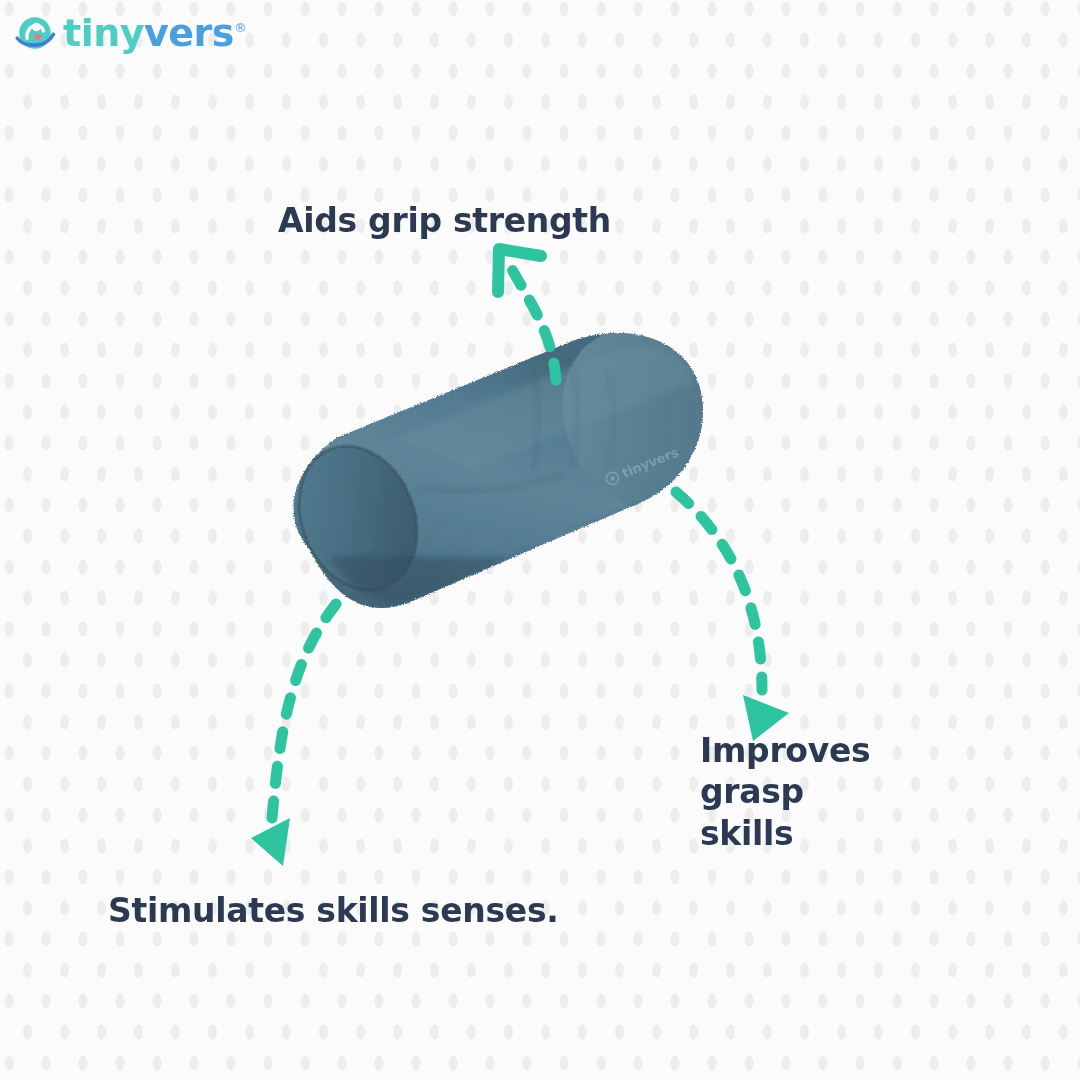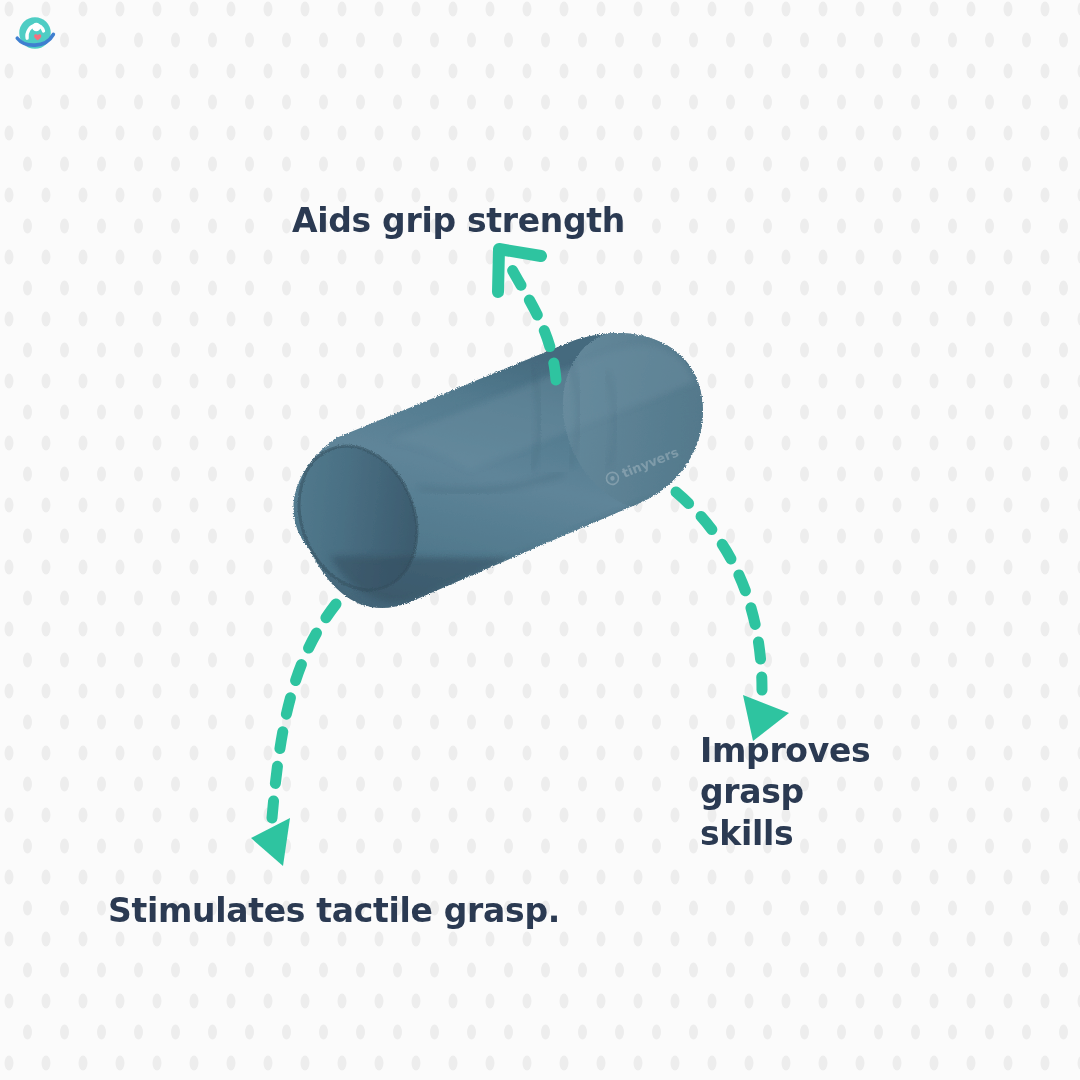--- a/index.html
+++ b/index.html
@@ -57,21 +57,21 @@
     position:absolute;
     color:#2b3a52;
     font-family:"DejaVu Sans", sans-serif;
     font-weight:700;
     font-size:33px;
     line-height:1.25;
     letter-spacing:-0.3px;
     z-index:6;
     white-space:pre-line;
   }
-  #caption-grip{ left:292px; top:200px; }
+  #caption-grip{ left:278px; top:200px; }
   #caption-grasp{ left:700px; top:730px; width:250px; text-align:left; }
   #caption-tactile{ left:108px; top:890px; }
 </style>
 </head>
 <body>
 
 <svg id="bg-pattern" viewBox="0 0 1080 1080" width="1080" height="1080">
   <defs>
     <pattern id="ovalDots" x="0" y="0" width="37" height="62" patternUnits="userSpaceOnUse">
       <ellipse cx="9" cy="9" rx="4.5" ry="7.5" fill="#ededed"></ellipse>
@@ -84,20 +84,23 @@
 
 <div id="brand-logo">
   <svg class="logo-mark" viewBox="0 0 64 64">
     <circle cx="32" cy="32" r="24" fill="#4ecdc4"></circle>
     <path d="M20 40 a16 17 0 0 1 13 -20 a13 13 0 0 1 12 9" fill="none" stroke="#ffffff" stroke-width="5" stroke-linecap="round"></path>
     <circle cx="34" cy="23" r="6.5" fill="#ffffff"></circle>
     <path d="M30.5 36.5 c0-3 4.5-3.6 5.6-0.9 c1.1-2.7 5.6-2.1 5.6 0.9 c0 3.4-5.6 6.6-5.6 6.6 s-5.6-3.2-5.6-6.6z" fill="#f4707f"></path>
     <path d="M5 40 C16 54 48 56 60 34" fill="none" stroke="#3f7fd0" stroke-width="5.5" stroke-linecap="round"></path>
     <path d="M58 36 C50 16 24 10 12 22" fill="none" stroke="#3f7fd0" stroke-width="5.5" stroke-linecap="round" opacity="0.0"></path>
   </svg>
+  <div class="logo-word">
+    <span class="w-tiny">tiny</span><span class="w-vers">vers</span><span class="w-reg">®</span>
+  </div>
 </div>
 
 <svg id="product-image" viewBox="0 0 460 320">
   <defs>
     <linearGradient id="rollBody" x1="0" y1="1" x2="0.35" y2="0">
       <stop offset="0%" stop-color="#3f5f72"></stop>
       <stop offset="28%" stop-color="#50788c"></stop>
       <stop offset="58%" stop-color="#5f8599"></stop>
       <stop offset="82%" stop-color="#527a8e"></stop>
       <stop offset="100%" stop-color="#456a7e"></stop>
@@ -167,13 +170,13 @@
     <path d="M 336 604 C 292 660 280 726 272 818" fill="none" stroke="#2ec4a0" stroke-width="11" stroke-linecap="round" stroke-dasharray="17 18"></path>
     <path d="M 290 818 L 283 866 L 251 838 Z" fill="#2ec4a0"></path>
   </g>
 </svg>
 
 <div class="caption" id="caption-grip">Aids grip strength</div>
 
 <div class="caption" id="caption-grasp">Improves grasp
 skills</div>
 
-<div class="caption" id="caption-tactile">Stimulates tactile grasp.</div>
+<div class="caption" id="caption-tactile">Stimulates skills senses.</div>
 
 </body></html>

